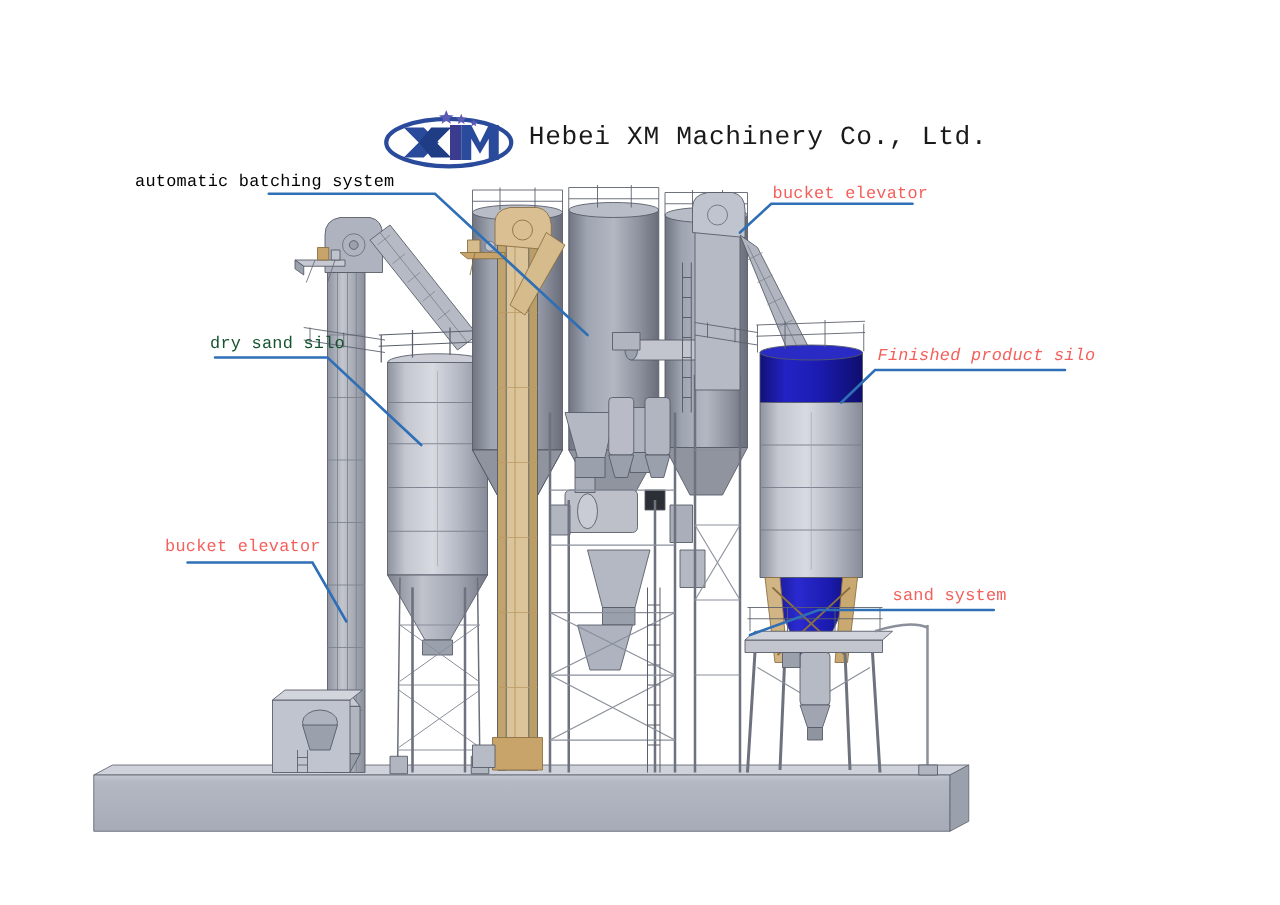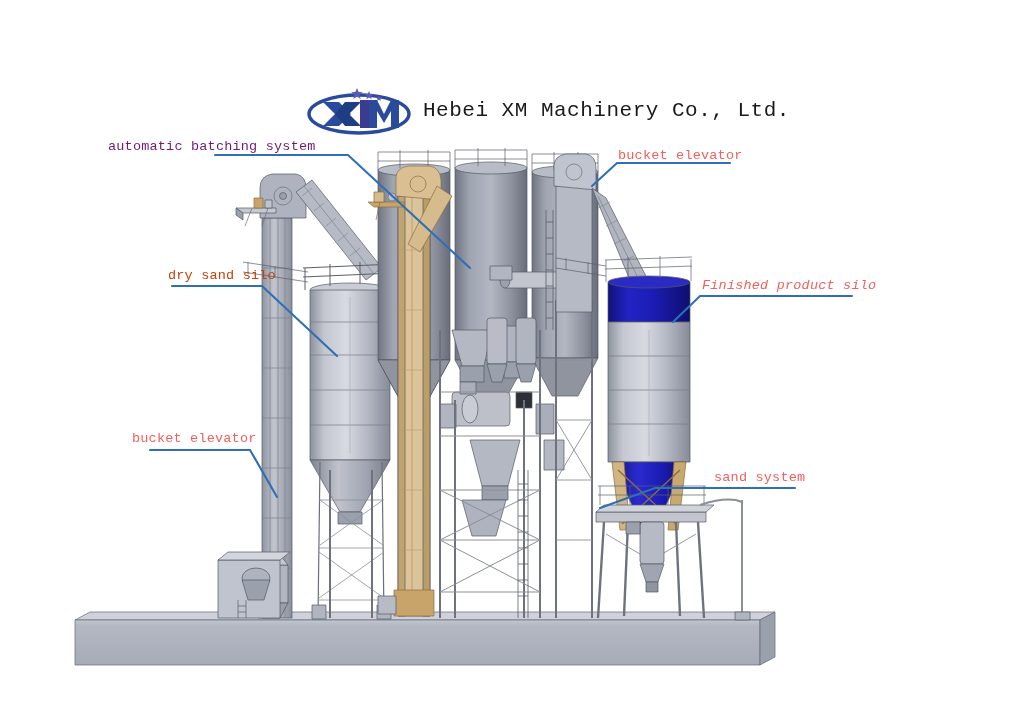--- a/index.html
+++ b/index.html
@@ -467,21 +467,21 @@
       <g fill="#5b5bb5">
         <path d="M52,4 l1.6,4 4.2,.3 -3.2,2.6 1.1,4 -3.7,-2.3 -3.7,2.3 1.1,-4 -3.2,-2.6 4.2,-.3 Z"></path>
         <path d="M64,7 l1.2,3 3.1,.2 -2.4,2 .8,3 -2.7,-1.7 -2.7,1.7 .8,-3 -2.4,-2 3.1,-.2 Z"></path>
         <path d="M74,11 l.9,2.2 2.3,.2 -1.8,1.5 .6,2.2 -2,-1.3 -2,1.3 .6,-2.2 -1.8,-1.5 2.3,-.2 Z"></path>
       </g>
     </svg>
     <span class="brand-text">Hebei XM Machinery Co., Ltd.</span>
   </div>
 
   <div id="labels">
-      <div class="lbl" style="left: 108px; top: 139px; color: #701a75;">automatic batching system</div>
+      <div class="lbl" style="left: 108px; top: 139px; color: #000000;">automatic batching system</div>
       <div class="lbl" style="left: 618px; top: 148px; color: rgb(244, 96, 92);">bucket elevator</div>
-      <div class="lbl" style="left: 168px; top: 268px; color: #c2410c;">dry sand silo</div>
+      <div class="lbl" style="left: 168px; top: 268px; color: #14532d;">dry sand silo</div>
       <div class="lbl" style="left: 702px; top: 278px; color: rgb(244, 96, 92); font-style: italic;">Finished product silo</div>
       <div class="lbl" style="left: 132px; top: 431px; color: rgb(244, 96, 92);">bucket elevator</div>
       <div class="lbl" style="left: 714px; top: 470px; color: rgb(244, 96, 92);">sand system</div>
     </div>
 
 </div>
 
 </body></html>

